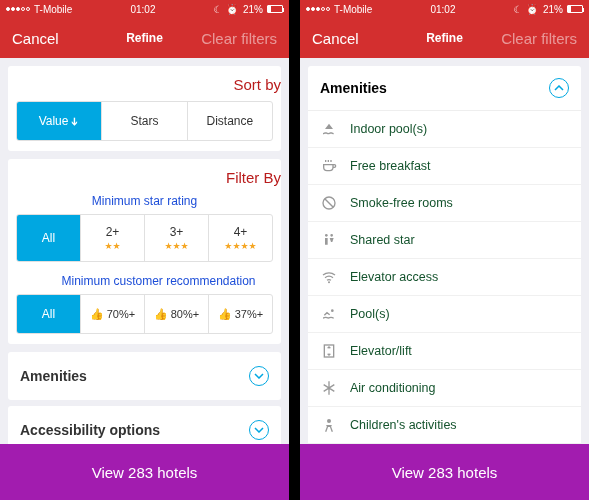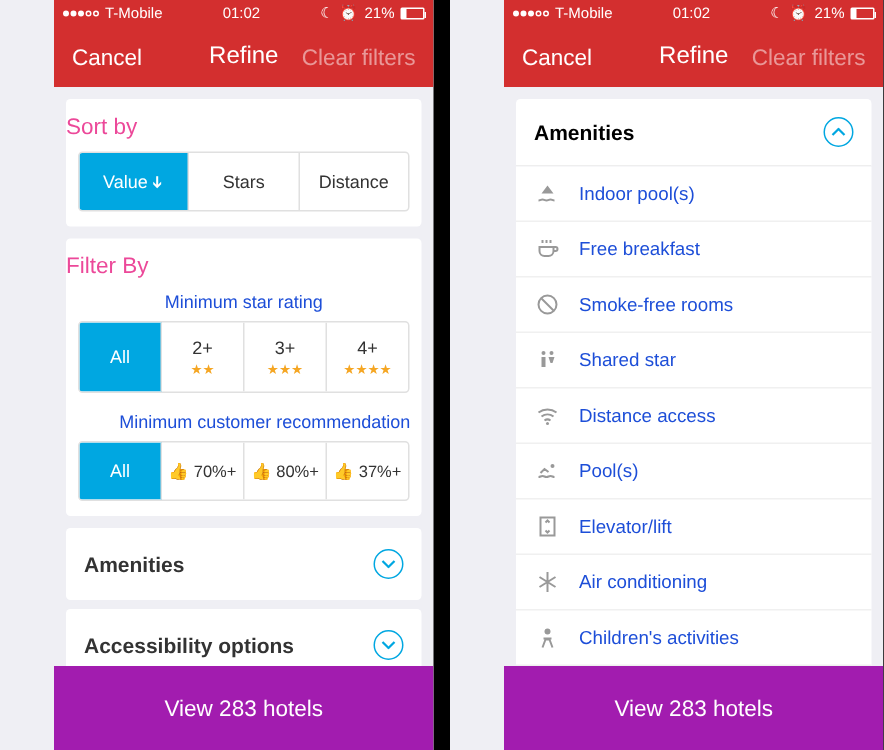--- a/index.html
+++ b/index.html
@@ -1,45 +1,45 @@
 <!DOCTYPE html>
 <html><head>
 <meta charset="utf-8">
 <style>
   * { box-sizing: border-box; margin: 0; padding: 0; font-family: -apple-system, "Helvetica Neue", Arial, sans-serif; }
   body { background: #000; display: flex; gap: 11px; padding: 0; width: 589px; height: 500px; }
-  .phone { width: 289px; height: 500px; background: #efeff4; display: flex; flex-direction: column; position: relative; overflow: hidden; padding-left: 36px; }
+  .phone { width: 289px; height: 500px; background: #efeff4; display: flex; flex-direction: column; position: relative; overflow: hidden; }
   .statusbar { height: 18px; background: #d32f2f; color: #fff; font-size: 10px; display: flex; align-items: center; padding: 0 6px; justify-content: space-between; }
   .status-left, .status-right { display: flex; align-items: center; gap: 4px; }
   .dots { display: flex; gap: 1px; }
   .dot { width: 4px; height: 4px; border-radius: 50%; border: 0.5px solid #fff; }
   .dot.filled { background: #fff; }
   .navbar { height: 40px; background: #d32f2f; color: #fff; display: flex; align-items: center; justify-content: space-between; padding: 0 12px; font-size: 15px; }
-  .nav-title { font-weight: 400; font-size: 16px; }
+  .nav-title { font-weight: 700; font-size: 12px; }
   .nav-left, .nav-right { width: 80px; }
   .nav-right { text-align: right; color: rgba(255,255,255,0.5); }
   .content { flex: 1; overflow-y: auto; }
   .section { background: #fff; margin: 8px; border-radius: 3px; padding: 10px 0; }
-  .section-title { text-align: left; font-size: 15px; color: #ec4899; margin-bottom: 8px; }
+  .section-title { text-align: right; font-size: 15px; color: #b91c1c; margin-bottom: 8px; }
   .section-sub { text-align: center; font-size: 12px; color: #1d4ed8; margin-bottom: 6px; }
   .seg { display: flex; margin: 0 8px; border: 1px solid #e0e0e0; border-radius: 3px; overflow: hidden; }
   .seg-cell { flex: 1; text-align: center; padding: 10px 0; font-size: 12px; color: #333; border-right: 1px solid #e0e0e0; display: flex; flex-direction: column; align-items: center; justify-content: center; gap: 2px; min-height: 38px; }
   .seg-cell:last-child { border-right: none; }
   .seg-cell.active { background: #00a7e1; color: #fff; }
   .stars-row { color: #f5a623; font-size: 9px; letter-spacing: 0; }
   .thumb { font-size: 11px; }
   .arrow-down { display:inline-block; transform: rotate(90deg); margin-left:2px; font-size:11px;}
   .acc-row { background: #fff; margin: 6px 8px; border-radius: 3px; padding: 14px 12px; display: flex; justify-content: space-between; align-items: center; font-size: 14px; font-weight: 600; color: #333; }
   .chev-circle { width: 20px; height: 20px; border: 1.5px solid #00a7e1; border-radius: 50%; display: flex; align-items: center; justify-content: center; color: #00a7e1; font-size: 11px; }
   .chev-circle.up svg { transform: rotate(180deg); }
   .footer { height: 56px; background: #a21caf; color: #fff; display: flex; align-items: center; justify-content: center; font-size: 15px; }
   
   .am-header { background:#fff; margin:8px 8px 0 8px; border-radius:3px 3px 0 0; padding:12px; display:flex; justify-content:space-between; align-items:center; font-weight:600; font-size:14px; border-bottom:1px solid #eee;}
   .am-list { background:#fff; margin:0 8px; }
-  .am-item { display:flex; align-items:center; gap:12px; padding:9px 12px; border-bottom:1px solid #f0f0f0; font-size:12.5px; color:#1d4ed8;}
+  .am-item { display:flex; align-items:center; gap:12px; padding:9px 12px; border-bottom:1px solid #f0f0f0; font-size:12.5px; color:#14532d;}
   .am-icon { width:18px; height:18px; color:#999; display:flex; align-items:center; justify-content:center; flex-shrink:0; }
   .am-icon svg { width:16px; height:16px; fill: currentColor; }
   .battery { display:inline-flex; align-items:center; gap:1px;}
   .bat-body { width:16px; height:8px; border:1px solid #fff; border-radius:1px; position:relative;}
   .bat-body::after{content:"";position:absolute;right:-2px;top:2px;width:1px;height:4px;background:#fff;}
   .bat-fill{height:100%;width:21%;background:#fff;position:absolute;left:0;top:0;}
 </style>
 </head>
 <body>
 
@@ -214,21 +214,21 @@
           </span>
           <span>Shared star</span>
         </div>
       <div class="am-item">
           <span class="am-icon">
             <svg viewBox="0 0 24 24">
               <path d="M3 9a15 15 0 0118 0M6 13a10 10 0 0112 0M9 17a5 5 0 016 0" fill="none" stroke="currentColor" stroke-width="2"></path>
               <circle cx="12" cy="20" r="1.5"></circle>
             </svg>
           </span>
-          <span>Distance access</span>
+          <span>Elevator access</span>
         </div>
       <div class="am-item">
           <span class="am-icon">
             <svg viewBox="0 0 24 24">
               <circle cx="17" cy="7" r="2"></circle>
               <path d="M3 18c2 0 2-1 4-1s2 1 4 1 2-1 4-1 2 1 4 1M5 14l4-4 4 3" fill="none" stroke="currentColor" stroke-width="2"></path>
             </svg>
           </span>
           <span>Pool(s)</span>
         </div>

